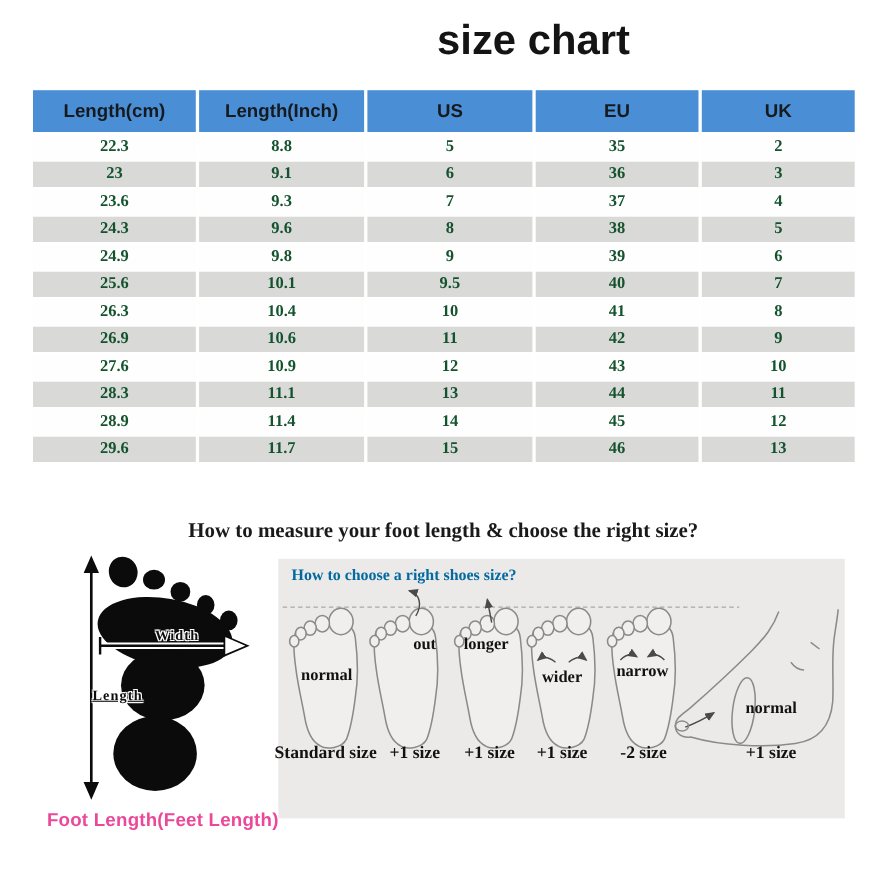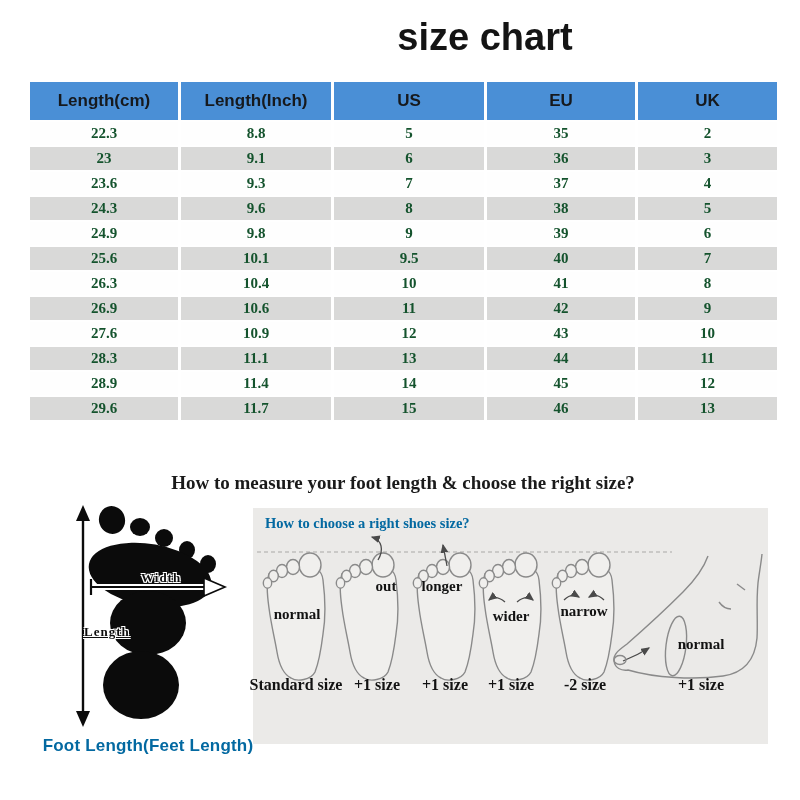--- a/index.html
+++ b/index.html
@@ -31,21 +31,21 @@
   .footprint-wrap{position:absolute;left:20px;top:495px;width:235px;height:240px;}
   .dim-label{
     position:absolute;font-family:"Liberation Serif",serif;font-weight:bold;
     font-size:13px;color:#0d0d0d;
     text-shadow:1px 1px 0 #fff,-1px 1px 0 #fff,1px -1px 0 #fff,-1px -1px 0 #fff,0 1px 0 #fff,0 -1px 0 #fff;
   }
   .width-label{left:141px;top:570px;letter-spacing:1px;}
   .length-label{left:84px;top:624px;letter-spacing:1px;text-decoration:underline;}
   .foot-caption{
     position:absolute;left:40px;top:736px;width:216px;text-align:center;
-    font-size:17px;font-weight:bold;color:#0369a1;letter-spacing:0.2px;
+    font-size:17px;font-weight:bold;color:#ec4899;letter-spacing:0.2px;
   }
   .choose-panel{
     position:absolute;left:253px;top:508px;width:515px;height:236px;
     background:var(--panel-bg,#ebeae8);
   }
   .choose-heading{
     position:absolute;left:12px;top:7px;
     font-family:"Liberation Serif",serif;font-weight:bold;font-size:14.5px;color:#0369a1;
   }
   .panel-svg{position:absolute;left:0;top:0;}

